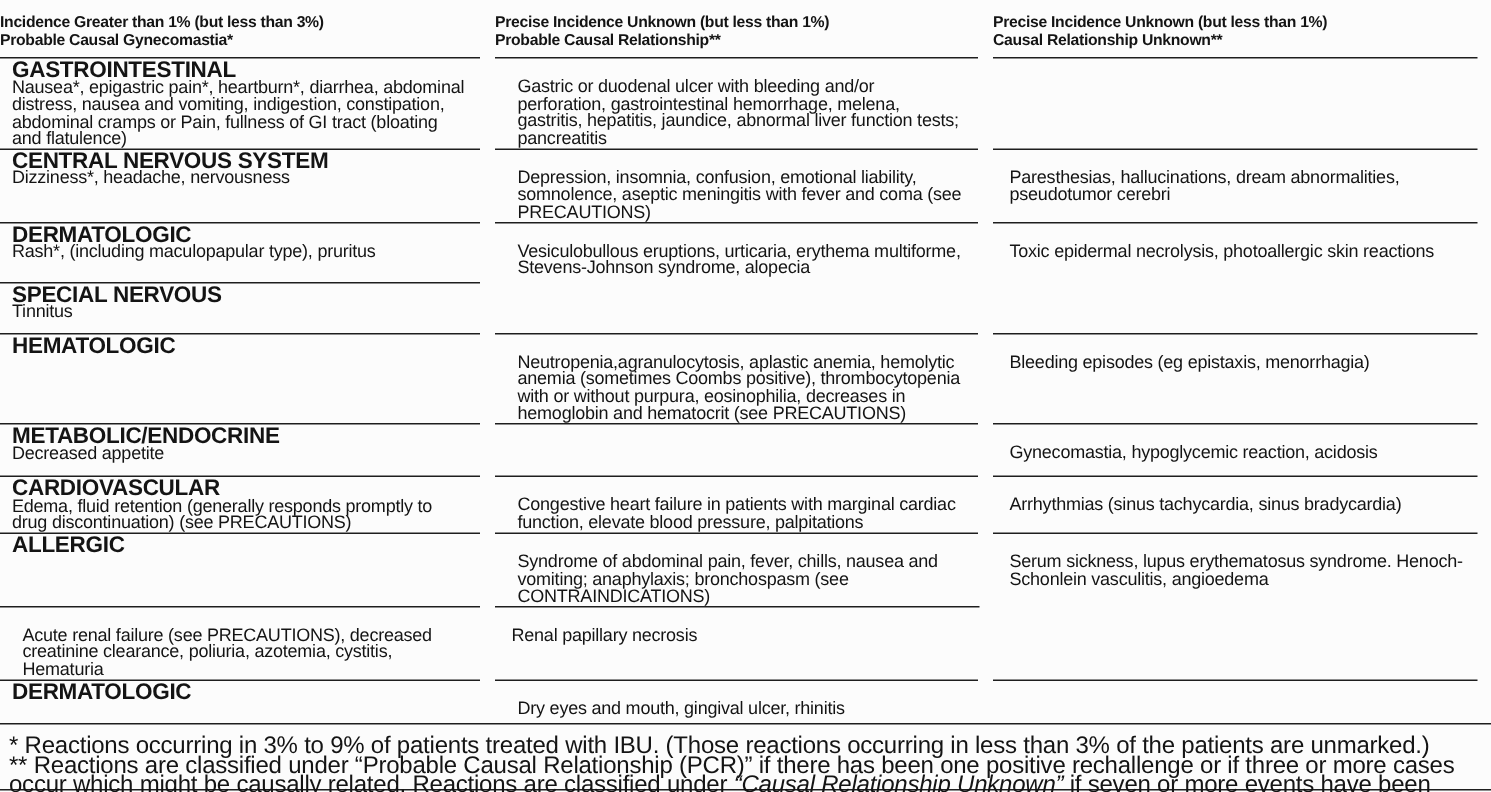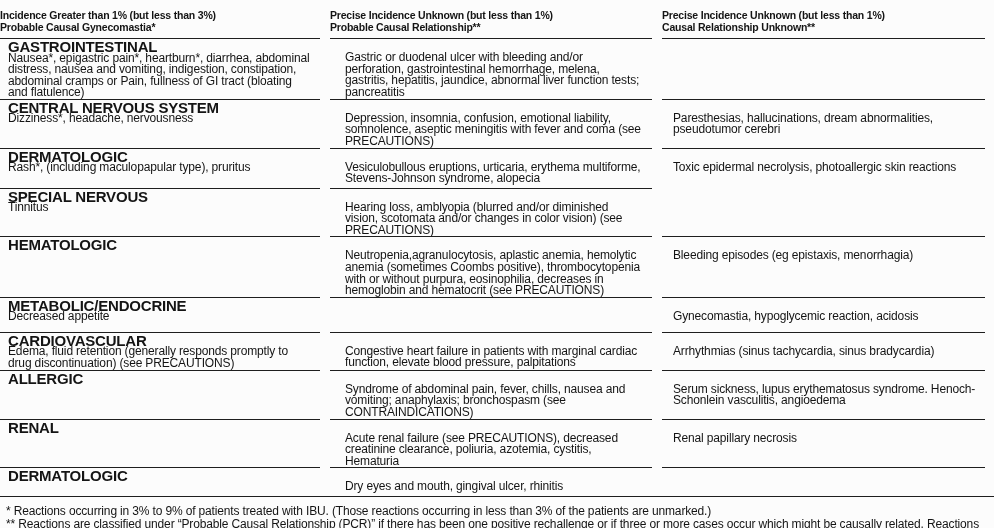--- a/index.html
+++ b/index.html
@@ -22,21 +22,21 @@
   }
   .txt {
     font-size:12px; line-height:11.6px; letter-spacing:-0.15px;
     padding:0 8px 0 8px;
   }
   .c2 .txt { padding-top:13px; padding-left:15px; padding-right:10px; }
   .c3 .txt { padding-top:13px; padding-left:11px; padding-right:6px; }
   .footnotes {
     border-top:1.6px solid #1e1e1e; border-bottom:1.6px solid #1e1e1e;
     height:45px; box-sizing:border-box; padding:8px 10px 0 6px;
-    font-size:12px; line-height:13px; letter-spacing:-0.15px;
+    font-size:16px; line-height:13px; letter-spacing:-0.15px;
   }
   .footnotes p { margin:0; }
   .fn-italic { font-style:italic; }
 </style>
 </head>
 <body>
 
 <div class="page">
   <div class="tbl">
 
@@ -92,23 +92,20 @@
       <div class="cell c3">
           <div class="txt">Toxic epidermal necrolysis, photoallergic skin reactions</div>
         </div>
     </div>
 
     <div class="t-row body-row" style="min-height:34px">
       <div class="cell c1">
         <div class="cat">SPECIAL NERVOUS</div>
         <div class="txt">Tinnitus</div>
       </div>
-      <div class="cell c2">
-          <div class="txt">Hearing loss, amblyopia (blurred and/or diminished vision, scotomata and/or changes in color vision) (see PRECAUTIONS)</div>
-        </div>
     </div>
 
     <div class="t-row body-row" style="min-height:60px">
       <div class="cell c1">
         <div class="cat">HEMATOLOGIC</div>
         <div class="txt"></div>
       </div>
       <div class="cell c2">
           <div class="txt">Neutropenia,agranulocytosis, aplastic anemia, hemolytic anemia (sometimes Coombs positive), thrombocytopenia with or without purpura, eosinophilia, decreases in hemoglobin and hematocrit (see PRECAUTIONS)</div>
         </div>
@@ -150,24 +147,20 @@
       </div>
       <div class="cell c2">
           <div class="txt">Syndrome of abdominal pain, fever, chills, nausea and vomiting; anaphylaxis; bronchospasm (see CONTRAINDICATIONS)</div>
         </div>
       <div class="cell c3">
           <div class="txt">Serum sickness, lupus erythematosus syndrome. Henoch-Schonlein vasculitis, angioedema</div>
         </div>
     </div>
 
     <div class="t-row body-row" style="min-height:44px">
-      <div class="cell c1">
-        <div class="cat">RENAL</div>
-        <div class="txt"></div>
-      </div>
       <div class="cell c2">
           <div class="txt">Acute renal failure (see PRECAUTIONS), decreased creatinine clearance, poliuria, azotemia, cystitis, Hematuria</div>
         </div>
       <div class="cell c3">
           <div class="txt">Renal papillary necrosis</div>
         </div>
     </div>
 
     <div class="t-row body-row" style="min-height:29px">
       <div class="cell c1">

